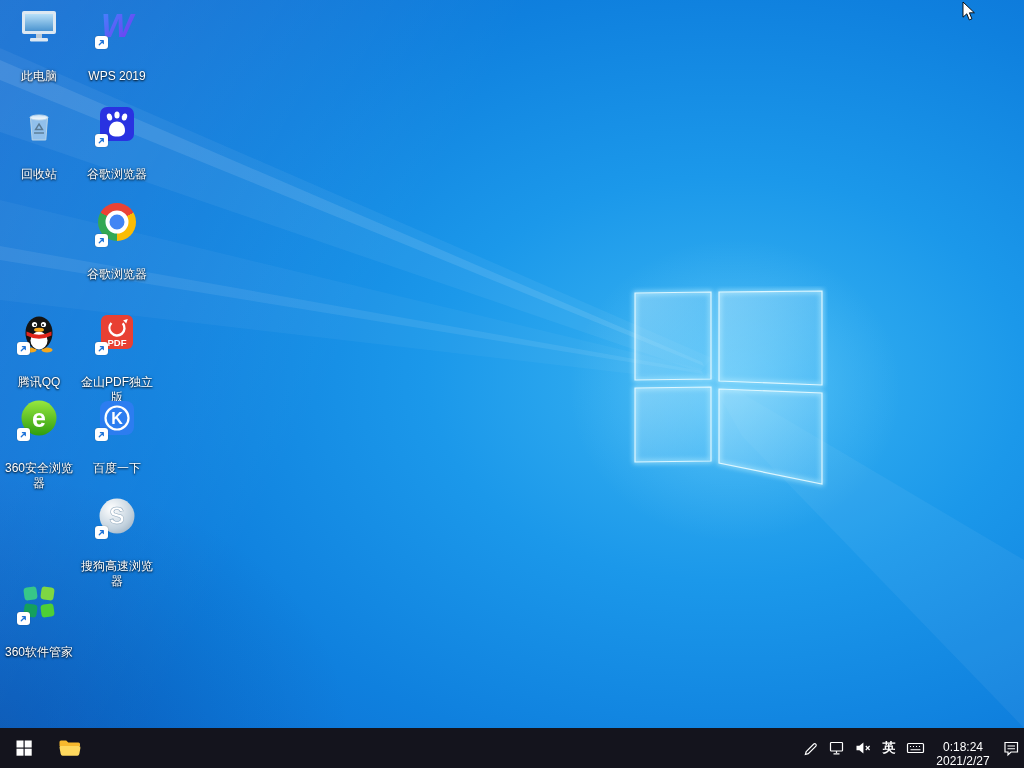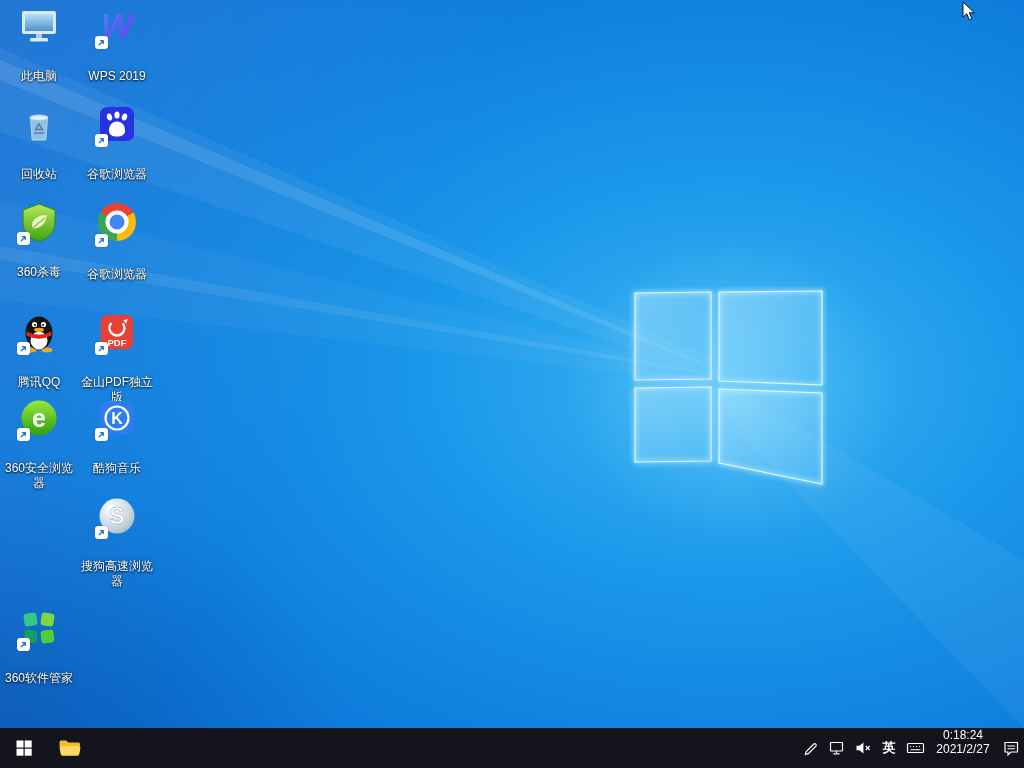--- a/index.html
+++ b/index.html
@@ -14,21 +14,21 @@
       radial-gradient(1150px 780px at 71% 52%, #3ab5f2 0%, #1b98ea 26%, #0f80de 50%, #0b6bd2 74%, #0a5ec4 100%);
   }
   .beams{position:absolute;left:0;top:0;pointer-events:none;}
   .logo-glow{position:absolute;left:505px;top:180px;width:460px;height:420px;pointer-events:none;
     background:radial-gradient(closest-side, rgba(130,215,255,0.45), rgba(130,215,255,0.14) 48%, rgba(130,215,255,0) 72%);}
   .winlogo{position:absolute;left:628px;top:286px;width:200px;height:205px;pointer-events:none;}
 
   
   .icon-cell{position:absolute;width:76px;text-align:center;cursor:default;}
   .c0{left:1px}.c1{left:79px}
-  .r0{top:5px}.r1{top:103px}.r2{top:201px}.r3{top:311px}.r4{top:397px}.r5{top:495px}.r6{top:607px}
+  .r0{top:5px}.r1{top:103px}.r2{top:201px}.r3{top:311px}.r4{top:397px}.r5{top:495px}.r6{top:581px}
   .glyph{position:relative;width:44px;height:44px;margin:0 auto;}
   .glyph svg.art{width:42px;height:42px;display:block;margin:0 auto;}
   .icon-label{margin-top:20px;font-size:12px;line-height:15px;color:#fff;word-break:break-all;
     text-shadow:0 1px 2px rgba(0,0,0,0.85),0 0 3px rgba(0,0,0,0.5);}
   .lnk{position:absolute;left:0px;bottom:0px;width:13px;height:13px;background:#fff;border-radius:3px;
     box-shadow:0 0 1px rgba(0,0,0,0.5);display:flex;align-items:center;justify-content:center;}
   .lnk svg{width:9px;height:9px;}
 
   .chrome-icon{width:38px;height:38px;border-radius:50%;margin:2px auto 0;position:relative;
     background:conic-gradient(from 60deg,#fbbc05 0 120deg,#34a853 0 240deg,#ea4335 0 360deg);}
@@ -39,21 +39,21 @@
   .taskbar{position:absolute;left:0;bottom:0;width:1024px;height:40px;background:#14141d;
     display:flex;align-items:center;color:#fff;}
   .tb-btn{background:transparent;border:none;padding:0;margin:0;height:40px;display:flex;
     align-items:center;justify-content:center;cursor:pointer;}
   .start{width:48px;}
   .explorer{width:44px;}
   .tray{margin-left:auto;display:flex;align-items:center;height:40px;}
   .tray .tb-btn{width:26px;}
   .ime{font-size:13px;font-weight:bold;color:#fff;font-family:"DejaVu Sans",sans-serif;}
   .clock{width:70px;text-align:center;font-size:12px;line-height:14px;height:40px;
-    display:flex;flex-direction:column;justify-content:flex-start;cursor:default;}
+    display:flex;flex-direction:column;justify-content:flex-end;cursor:default;}
   .action-center{width:38px;}
 
   .cursor{position:absolute;left:962px;top:1px;pointer-events:none;}
 </style>
 </head>
 <body>
 
 <svg width="0" height="0" style="position:absolute" aria-hidden="true">
   <defs>
     <linearGradient id="gscr" x1="0" y1="0" x2="0" y2="1">
@@ -169,35 +169,20 @@
       </svg>
       <span class="lnk">
         <svg viewBox="0 0 10 10">
             <path d="M2.5 7.5 L7 3 M7 3 H3.8 M7 3 V6.2" stroke="#1e73d8" stroke-width="1.4" fill="none" stroke-linecap="round"></path>
           </svg>
       </span>
     </div>
     <div class="icon-label">谷歌浏览器</div>
   </div>
 
-  <div class="icon-cell c0 r2">
-    <div class="glyph">
-      <svg class="art" viewBox="0 0 42 42">
-        <path d="M21 3 L37 9 V21 C37 31.5 30 38 21 40.5 C12 38 5 31.5 5 21 V9 Z" fill="url(#gshield)" stroke="#2e8a12" stroke-width="1"></path>
-        <path d="M14 25 C14 18 20 14 28.5 14 C28.5 22 23 27.5 15 27.5 Z" fill="#e9f8c4"></path>
-        <path d="M15 27 C19 23 23 20 27 17" stroke="#7cc23e" stroke-width="1.2" fill="none"></path>
-      </svg>
-      <span class="lnk">
-        <svg viewBox="0 0 10 10">
-            <path d="M2.5 7.5 L7 3 M7 3 H3.8 M7 3 V6.2" stroke="#1e73d8" stroke-width="1.4" fill="none" stroke-linecap="round"></path>
-          </svg>
-      </span>
-    </div>
-    <div class="icon-label">360杀毒</div>
-  </div>
 
   <div class="icon-cell c0 r3">
     <div class="glyph">
       <svg class="art" viewBox="0 0 42 42">
         <ellipse cx="13" cy="39" rx="5.5" ry="2.4" fill="#f6a81d"></ellipse>
         <ellipse cx="29" cy="39" rx="5.5" ry="2.4" fill="#f6a81d"></ellipse>
         <ellipse cx="21" cy="22" rx="13.5" ry="16.5" fill="#141414"></ellipse>
         <ellipse cx="21" cy="29.5" rx="8.5" ry="9" fill="#fff"></ellipse>
         <circle cx="16.5" cy="13.5" r="2.6" fill="#fff"></circle>
           <circle cx="25.5" cy="13.5" r="2.6" fill="#fff"></circle>
@@ -267,21 +252,21 @@
         <rect x="4" y="4" width="34" height="34" rx="8" fill="#2c7df0"></rect>
         <circle cx="21" cy="21" r="11.5" fill="none" stroke="#fff" stroke-width="2.2"></circle>
         <text x="21" y="27" text-anchor="middle" font-size="16" font-weight="bold" font-family="Liberation Sans, sans-serif" fill="#fff">K</text>
       </svg>
       <span class="lnk">
         <svg viewBox="0 0 10 10">
             <path d="M2.5 7.5 L7 3 M7 3 H3.8 M7 3 V6.2" stroke="#1e73d8" stroke-width="1.4" fill="none" stroke-linecap="round"></path>
           </svg>
       </span>
     </div>
-    <div class="icon-label">酷狗音乐</div>
+    <div class="icon-label">百度一下</div>
   </div>
 
 
   <div class="icon-cell c1 r5">
     <div class="glyph">
       <svg class="art" viewBox="0 0 42 42">
         <circle cx="21" cy="21" r="17.5" fill="url(#gsog)"></circle>
         <text x="21" y="29" text-anchor="middle" font-size="23" font-weight="bold" font-family="Liberation Sans, sans-serif" fill="#fff" stroke="#8ca6bb" stroke-width="0.5">S</text>
       </svg>
       <span class="lnk">

